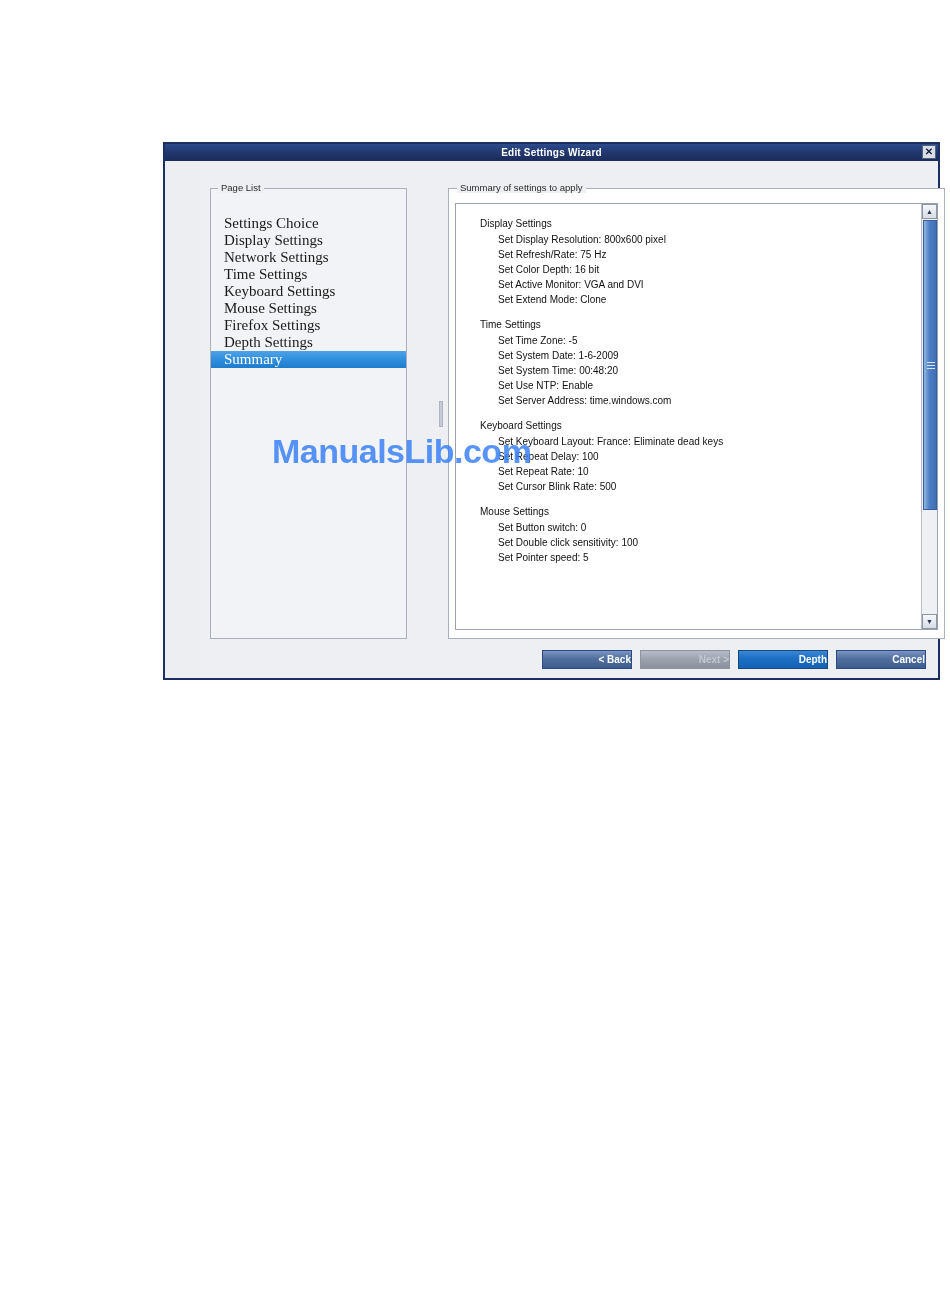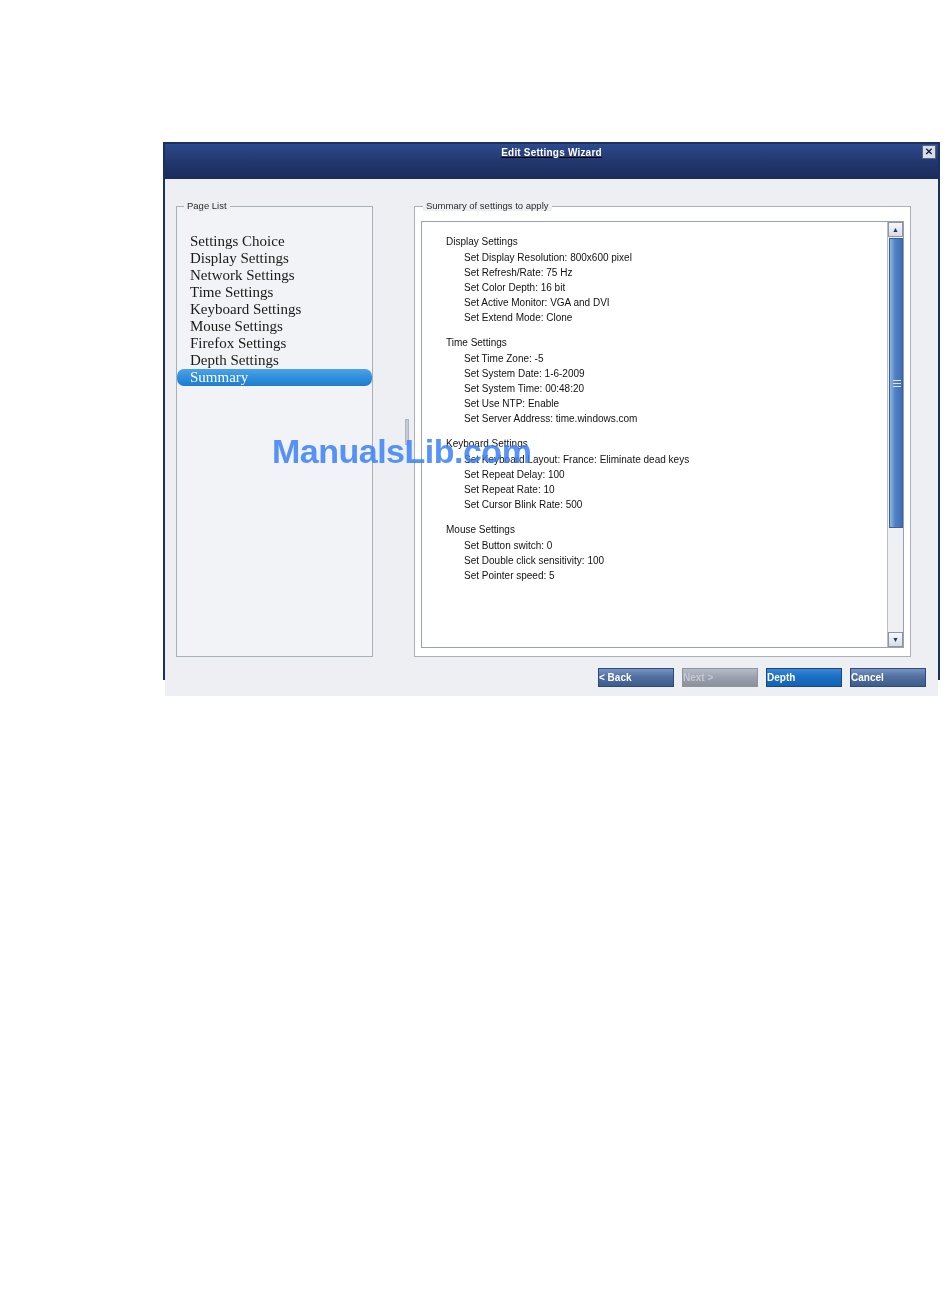--- a/index.html
+++ b/index.html
@@ -26,26 +26,25 @@
     top: 142px;
     width: 777px;
     height: 538px;
     background: #eceef1;
     border: 2px solid #1b2f63;
     box-sizing: border-box;
   }
 
   .titlebar {
     position: relative;
-    height: 35px;
+    height: 17px;
     background: linear-gradient(to bottom, #2c4a8c 0%, #22376e 50%, #1b2c5c 100%);
     border-bottom: 1px solid #10friendly;
     display: flex;
     justify-content: center;
-    text-decoration: underline;
   }
 
   .titlebar-title {
     color: #ffffff;
     font-size: 10px;
     font-weight: bold;
     letter-spacing: 0.2px;
     text-align: center;
     line-height: 17px;
   }
@@ -65,20 +64,21 @@
     text-align: center;
     cursor: pointer;
     box-sizing: border-box;
   }
 
   .window-body {
     position: relative;
     height: calc(100% - 17px);
     background: #edeff2;
     padding: 0;
+    margin-left: 34px;
   }
 
   
   .pagelist-group {
     position: absolute;
     left: 11px;
     top: 27px;
     width: 197px;
     height: 451px;
     border: 1px solid #a9b0bc;
@@ -109,21 +109,20 @@
     padding: 2px 0 2px 13px;
     line-height: 13px;
     cursor: pointer;
     font-family: Liberation Serif, serif;
   }
 
   .pagelist-item.selected {
     background: linear-gradient(to bottom, #4ea2e8 0%, #2f8fdd 50%, #1f7ccc 100%);
     color: #ffffff;
     margin-right: 0;
-    border-radius: 7px;
   }
 
   
   .summary-group {
     position: absolute;
     left: 249px;
     top: 27px;
     width: 497px;
     height: 451px;
     border: 1px solid #a9b0bc;
@@ -247,28 +246,28 @@
   
   .button-row {
     position: absolute;
     right: 12px;
     bottom: 9px;
     display: flex;
     gap: 8px;
   }
 
   .wiz-button {
-    width: 76px;
+    width: 90px;
     height: 19px;
     font-size: 10px;
     font-weight: bold;
     color: #ffffff;
     border: 1px solid #2a4a85;
     background: linear-gradient(to bottom, #7a93c2 0%, #51709f 45%, #3e5c8c 100%);
-    text-align: left;
+    text-align: right;
     line-height: 17px;
     cursor: pointer;
     box-sizing: border-box;
   }
 
   .wiz-button.disabled {
     color: #c3c8d2;
     background: linear-gradient(to bottom, #b6bcc7 0%, #9aa1ad 50%, #8a909c 100%);
     border-color: #8d94a1;
     cursor: default;

